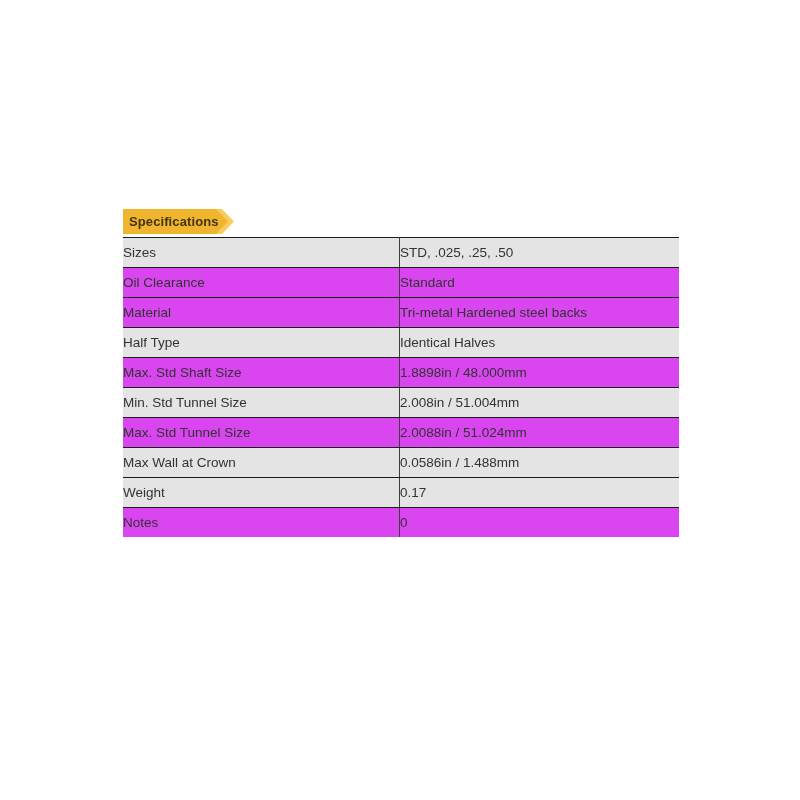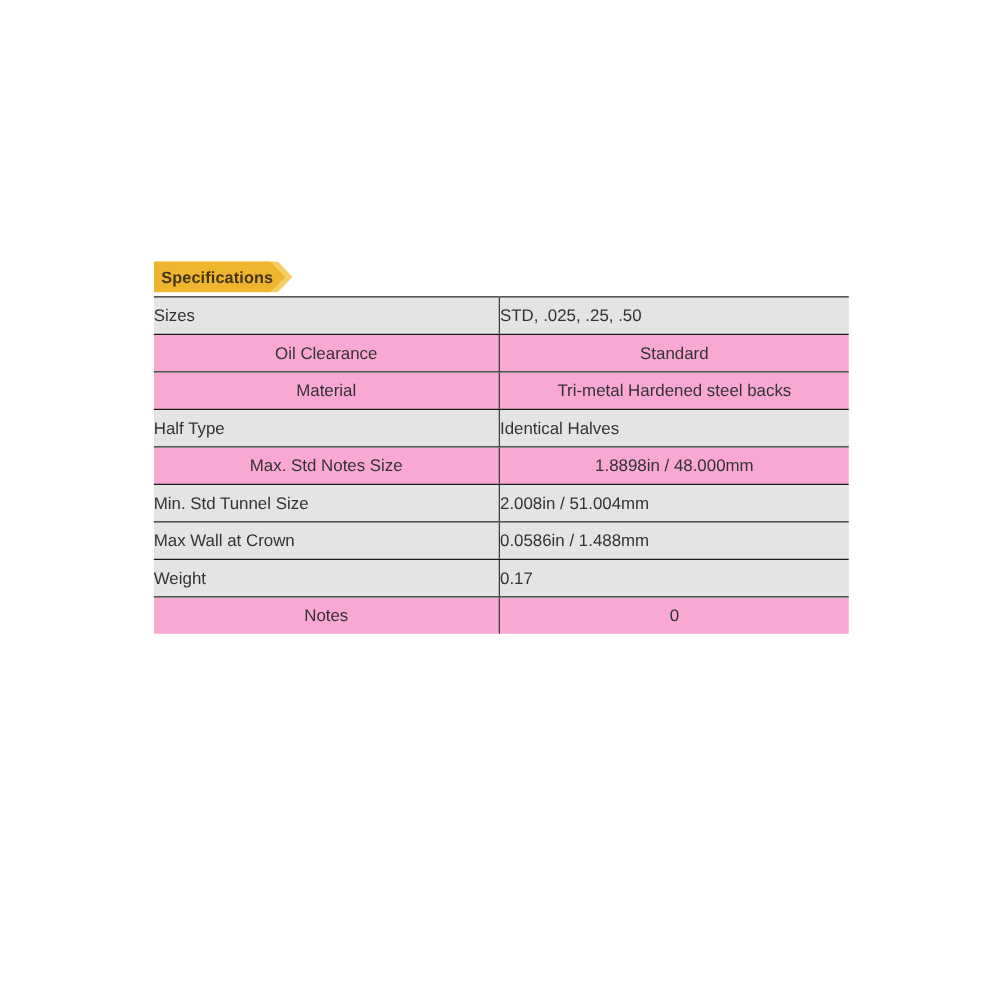--- a/index.html
+++ b/index.html
@@ -74,21 +74,21 @@
   }
   td.spec-label {
     width: 276px;
     padding-left: 5px;
   }
   td.spec-value {
     border-left: 1px solid var(--divider, #3d3d3d);
     padding-left: 6px;
   }
   tr.stripe-odd { background: var(--stripe, #e4e4e4); }
-  tr.stripe-even { background: #f9a8d4; text-align: center; }
+  tr.stripe-even { background: #d946ef; }
   table.spec-table tr:last-child td { border-bottom: none; }
 </style>
 </head>
 <body>
 
 <div class="page">
   <div class="content">
 
     <div class="banner">
       <div class="banner-arrow-back"></div>
@@ -109,26 +109,30 @@
   </tr>
           <tr class="spec-row stripe-even">
     <td class="spec-label">Material</td>
     <td class="spec-value">Tri-metal Hardened steel backs</td>
   </tr>
           <tr class="spec-row stripe-odd">
     <td class="spec-label">Half Type</td>
     <td class="spec-value">Identical Halves</td>
   </tr>
           <tr class="spec-row stripe-even">
-    <td class="spec-label">Max. Std Notes Size</td>
+    <td class="spec-label">Max. Std Shaft Size</td>
     <td class="spec-value">1.8898in / 48.000mm</td>
   </tr>
           <tr class="spec-row stripe-odd">
     <td class="spec-label">Min. Std Tunnel Size</td>
     <td class="spec-value">2.008in / 51.004mm</td>
+  </tr>
+          <tr class="spec-row stripe-even">
+    <td class="spec-label">Max. Std Tunnel Size</td>
+    <td class="spec-value">2.0088in / 51.024mm</td>
   </tr>
           <tr class="spec-row stripe-odd">
     <td class="spec-label">Max Wall at Crown</td>
     <td class="spec-value">0.0586in / 1.488mm</td>
   </tr>
           <tr class="spec-row stripe-odd">
     <td class="spec-label">Weight</td>
     <td class="spec-value">0.17</td>
   </tr>
           <tr class="spec-row stripe-even">

